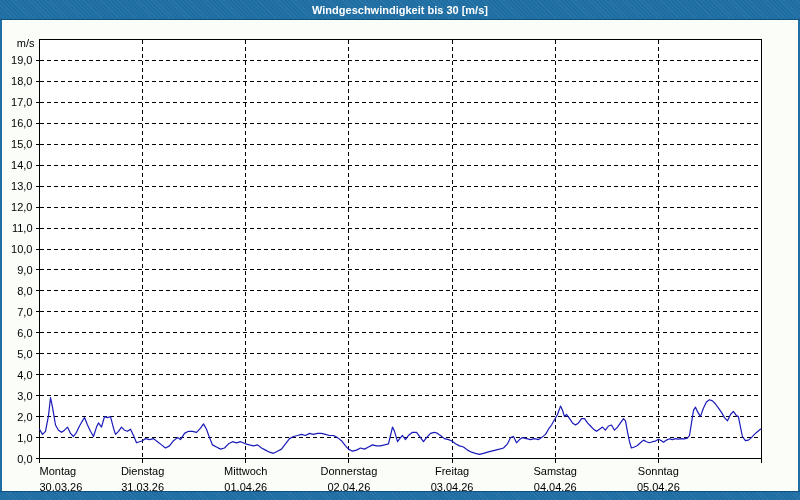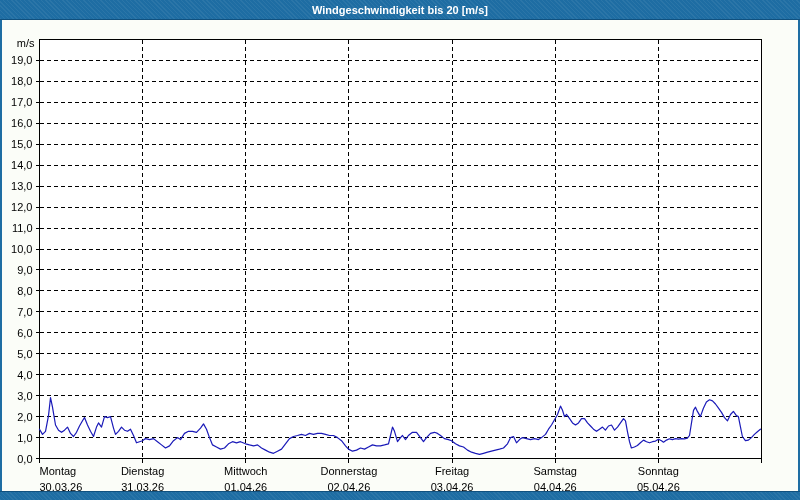--- a/index.html
+++ b/index.html
@@ -120,18 +120,18 @@
       <text x="348.92857142857144" y="491" text-anchor="middle" font-size="11" fill="#000000">02.04.26</text>
       <text x="452.07142857142856" y="475" text-anchor="middle" font-size="11" fill="#000000">Freitag</text>
       <text x="452.07142857142856" y="491" text-anchor="middle" font-size="11" fill="#000000">03.04.26</text>
       <text x="555.2142857142857" y="475" text-anchor="middle" font-size="11" fill="#000000">Samstag</text>
       <text x="555.2142857142857" y="491" text-anchor="middle" font-size="11" fill="#000000">04.04.26</text>
       <text x="658.3571428571429" y="475" text-anchor="middle" font-size="11" fill="#000000">Sonntag</text>
       <text x="658.3571428571429" y="491" text-anchor="middle" font-size="11" fill="#000000">05.04.26</text>
       <polyline points="39.5,429.2 42.5,434.4 45.5,431.3 48.5,415.6 50.5,397.7 52.5,407.2 55.5,425.0 58.5,430.2 61.5,432.3 64.5,430.2 67.5,427.1 70.5,433.4 73.5,436.5 76.5,432.3 79.5,426.0 82.5,420.8 84.5,417.6 87.5,425.0 90.5,431.3 93.5,436.5 96.5,427.1 98.5,422.9 101.5,427.1 104.5,416.6 107.5,417.6 110.5,416.6 113.5,428.1 115.5,434.4 118.5,431.3 121.5,427.1 124.5,430.2 127.5,431.3 130.5,429.2 133.5,435.5 136.5,442.8 139.5,441.7 142.5,440.7 145.5,438.6 149.5,439.6 153.5,438.6 157.5,441.7 161.5,444.9 165.5,448.0 169.5,445.9 173.5,440.7 177.5,437.6 180.5,439.6 184.5,433.4 188.5,431.3 192.5,431.3 196.5,432.3 200.5,428.1 203.5,423.9 206.5,429.2 209.5,437.6 212.5,444.9 216.5,447.0 220.5,449.1 224.5,448.0 228.5,443.8 232.5,441.7 236.5,442.8 240.5,441.7 245.5,443.8 249.5,444.9 253.5,445.9 257.5,444.9 261.5,448.0 265.5,450.1 269.5,452.2 273.5,453.3 277.5,451.2 281.5,449.1 285.5,443.8 289.5,438.6 293.5,436.5 297.5,435.5 301.5,434.4 305.5,435.5 309.5,433.4 313.4,434.4 317.5,433.4 321.5,433.4 325.5,434.4 329.5,435.5 333.5,435.5 337.5,437.6 341.5,440.7 345.5,445.9 348.5,449.1 352.5,451.2 356.5,450.1 360.5,448.0 364.5,449.1 368.5,447.0 372.5,444.9 376.5,445.9 380.5,445.9 384.5,444.9 388.5,443.8 390.5,435.5 392.5,427.1 394.5,431.3 397.5,441.7 400.5,437.6 402.5,435.5 405.5,439.6 408.4,435.5 412.5,432.3 416.5,432.3 420.5,437.6 423.5,441.7 426.5,437.6 430.5,433.4 434.5,432.3 437.5,433.4 440.5,435.5 444.4,438.6 448.5,439.6 451.5,440.7 455.5,443.8 459.5,445.9 463.5,447.0 467.5,450.1 471.5,452.2 475.5,453.3 479.5,454.3 483.5,453.3 487.6,452.2 491.5,451.2 495.5,450.1 499.5,449.1 503.5,448.0 507.5,443.8 510.6,437.6 513.5,436.5 516.5,442.8 519.5,439.6 522.5,437.6 526.5,438.6 530.5,439.6 534.5,438.6 538.5,439.6 541.5,437.6 545.5,434.4 548.5,429.2 551.5,425.0 554.5,419.7 557.5,414.5 560.5,406.1 562.5,410.3 564.5,416.6 566.6,414.5 569.6,418.7 572.5,422.9 575.5,425.0 578.5,422.9 581.5,418.7 584.5,418.7 587.5,422.9 590.5,426.0 593.5,429.2 596.5,431.3 599.5,429.2 602.5,427.1 605.4,430.2 608.5,426.0 611.5,425.0 614.5,430.2 617.5,427.1 620.5,422.9 623.5,418.7 625.5,420.8 627.4,431.3 629.5,441.7 631.4,448.0 634.4,447.0 637.4,445.5 640.4,442.8 643.5,440.1 646.5,441.7 649.5,442.8 652.5,441.7 655.5,441.1 658.5,439.2 661.5,440.7 663.5,442.2 666.5,440.1 669.5,438.8 672.5,439.6 675.5,438.6 678.5,439.2 681.5,438.6 684.5,438.8 687.4,438.2 689.5,435.5 691.5,422.9 693.5,410.3 695.5,407.2 697.4,411.4 700.4,416.6 703.4,408.2 706.4,401.9 709.5,399.8 712.5,400.9 715.5,404.0 718.5,408.2 721.5,412.4 724.5,417.6 727.5,420.8 730.5,414.5 733.4,411.4 736.4,415.6 738.4,416.6 740.5,427.1 742.4,436.5 745.4,440.7 748.4,440.1 751.4,437.6 754.4,434.4 757.4,431.7 760.4,429.2" fill="none" stroke="#1a1ab8" stroke-width="1.2" stroke-linejoin="round" stroke-linecap="round"></polyline>
     </svg>
   <div class="titlebar">
-    <span>Windgeschwindigkeit bis 20 [m/s]</span>
+    <span>Windgeschwindigkeit bis 30 [m/s]</span>
   </div>
   <div class="edge-left"></div>
   <div class="edge-right"></div>
   <div class="bottombar"></div>
 </div>
 
 </body></html>

